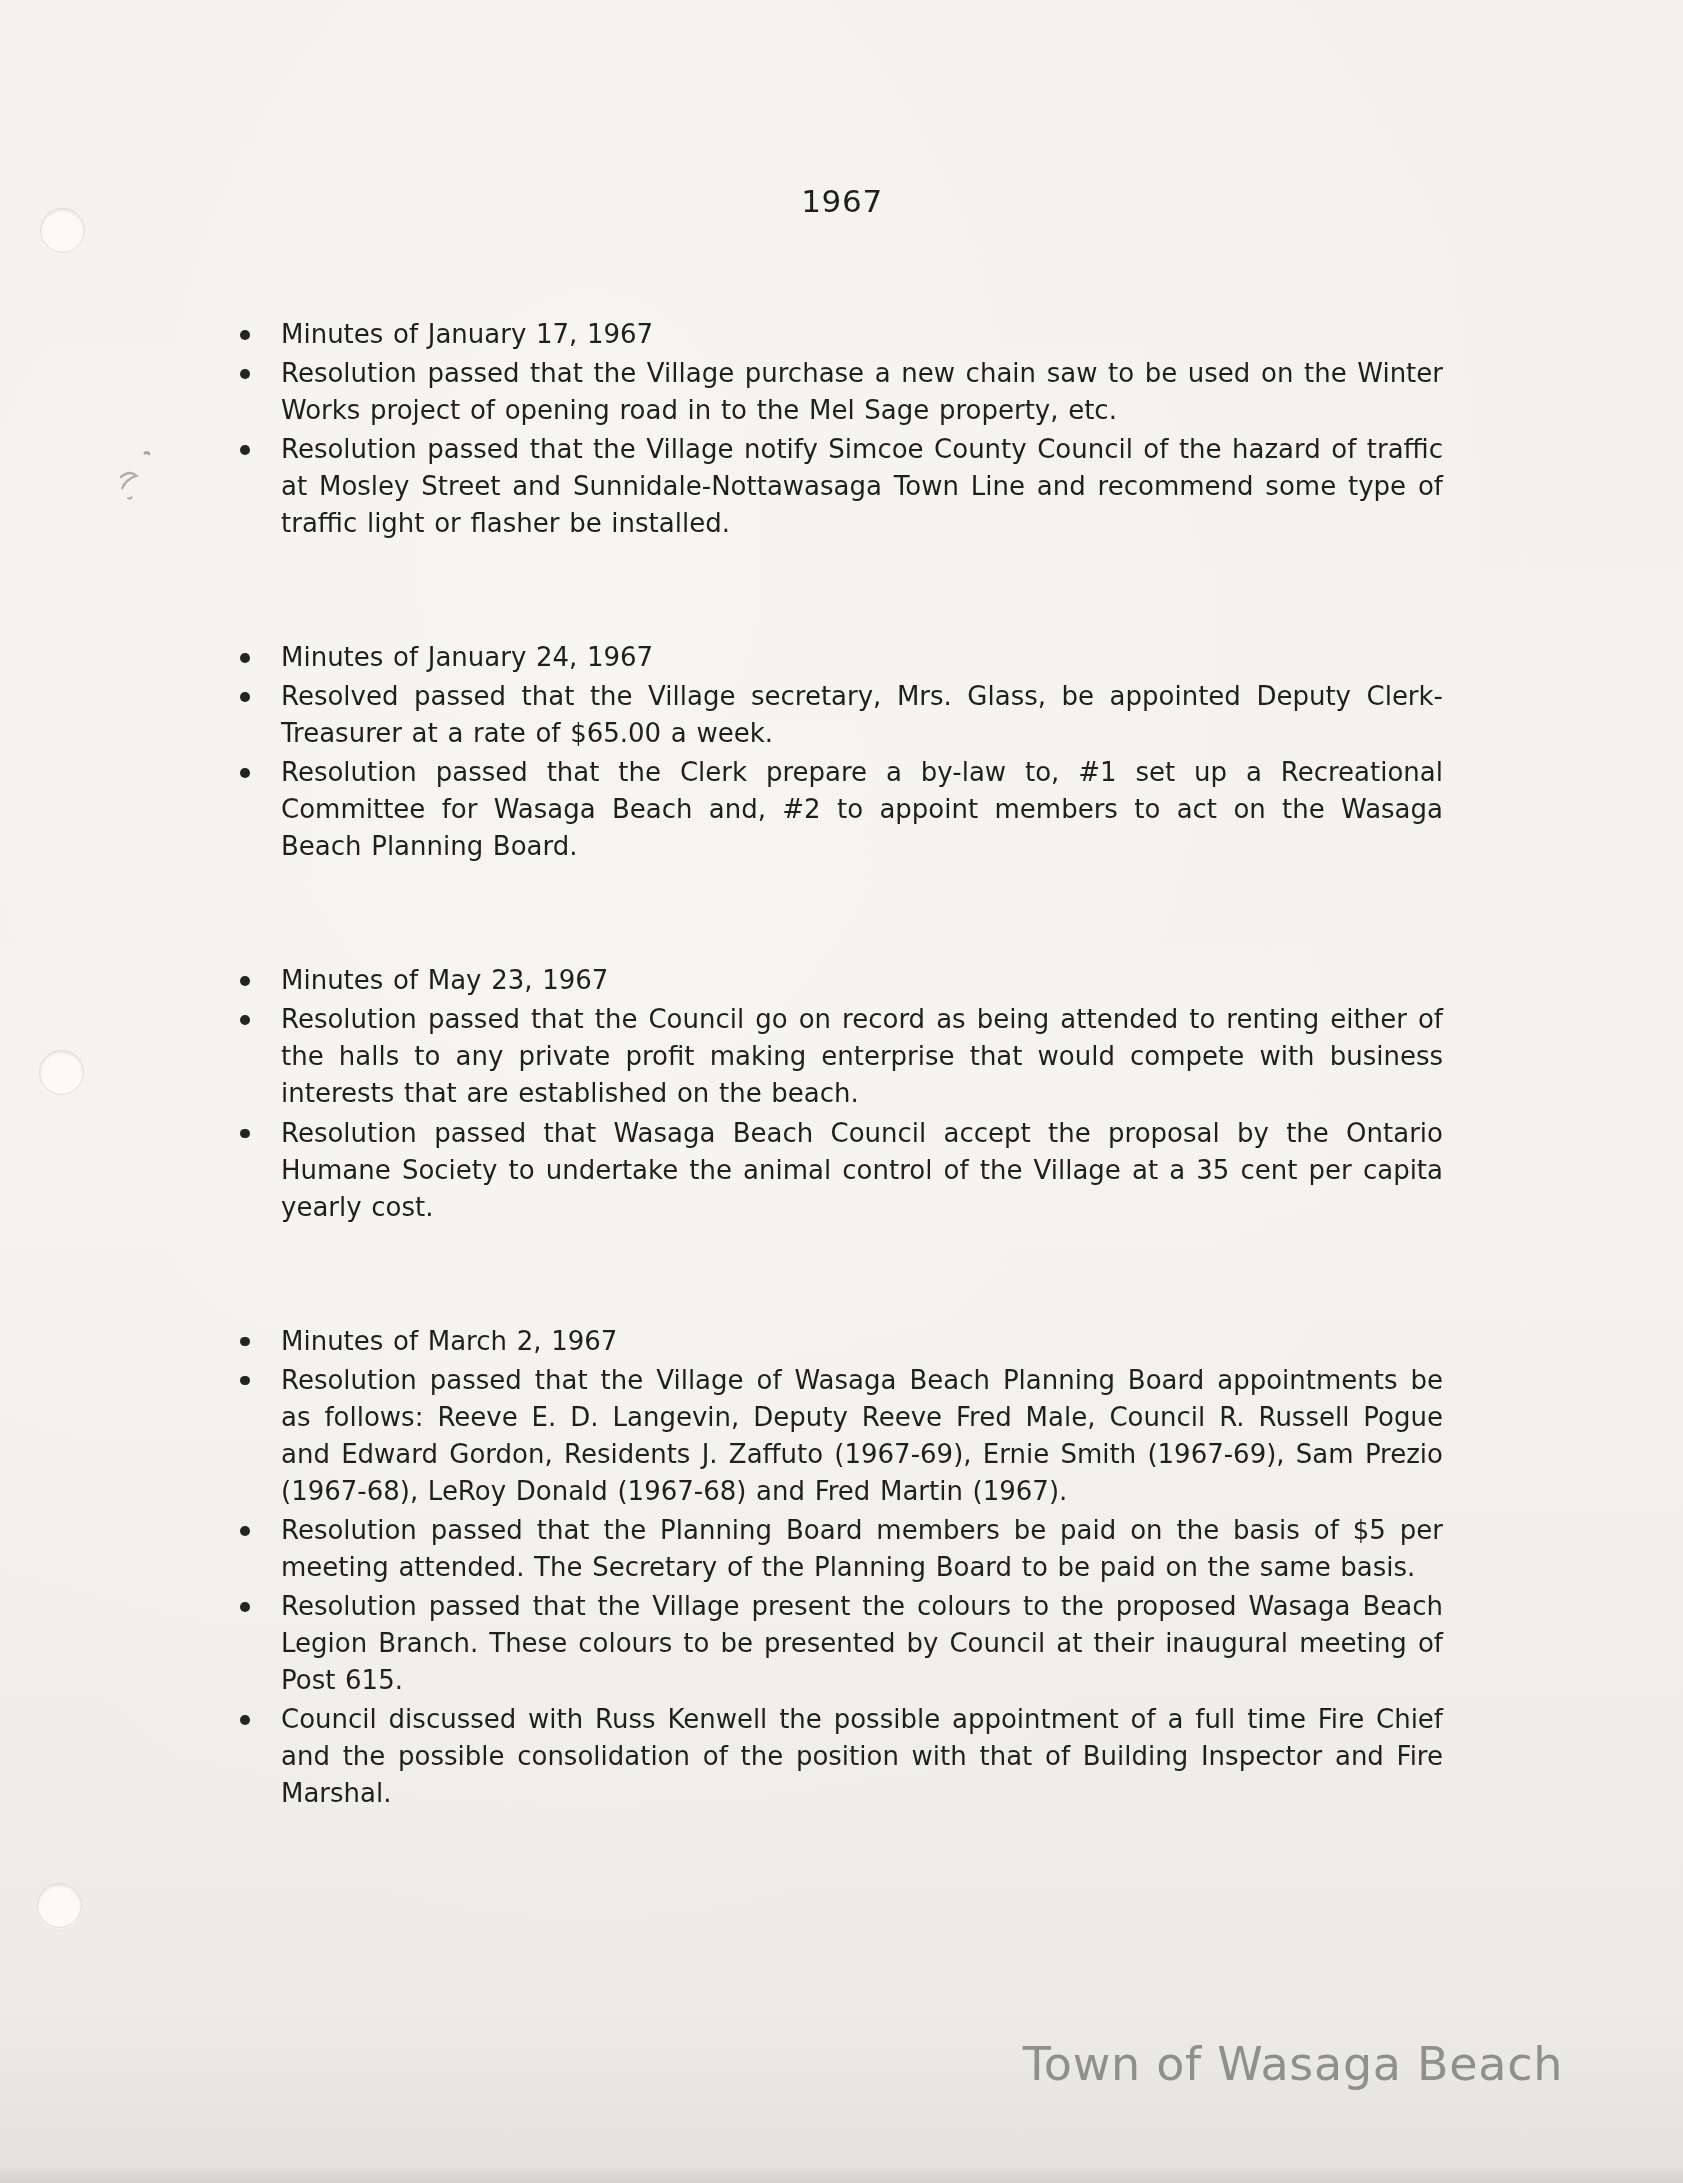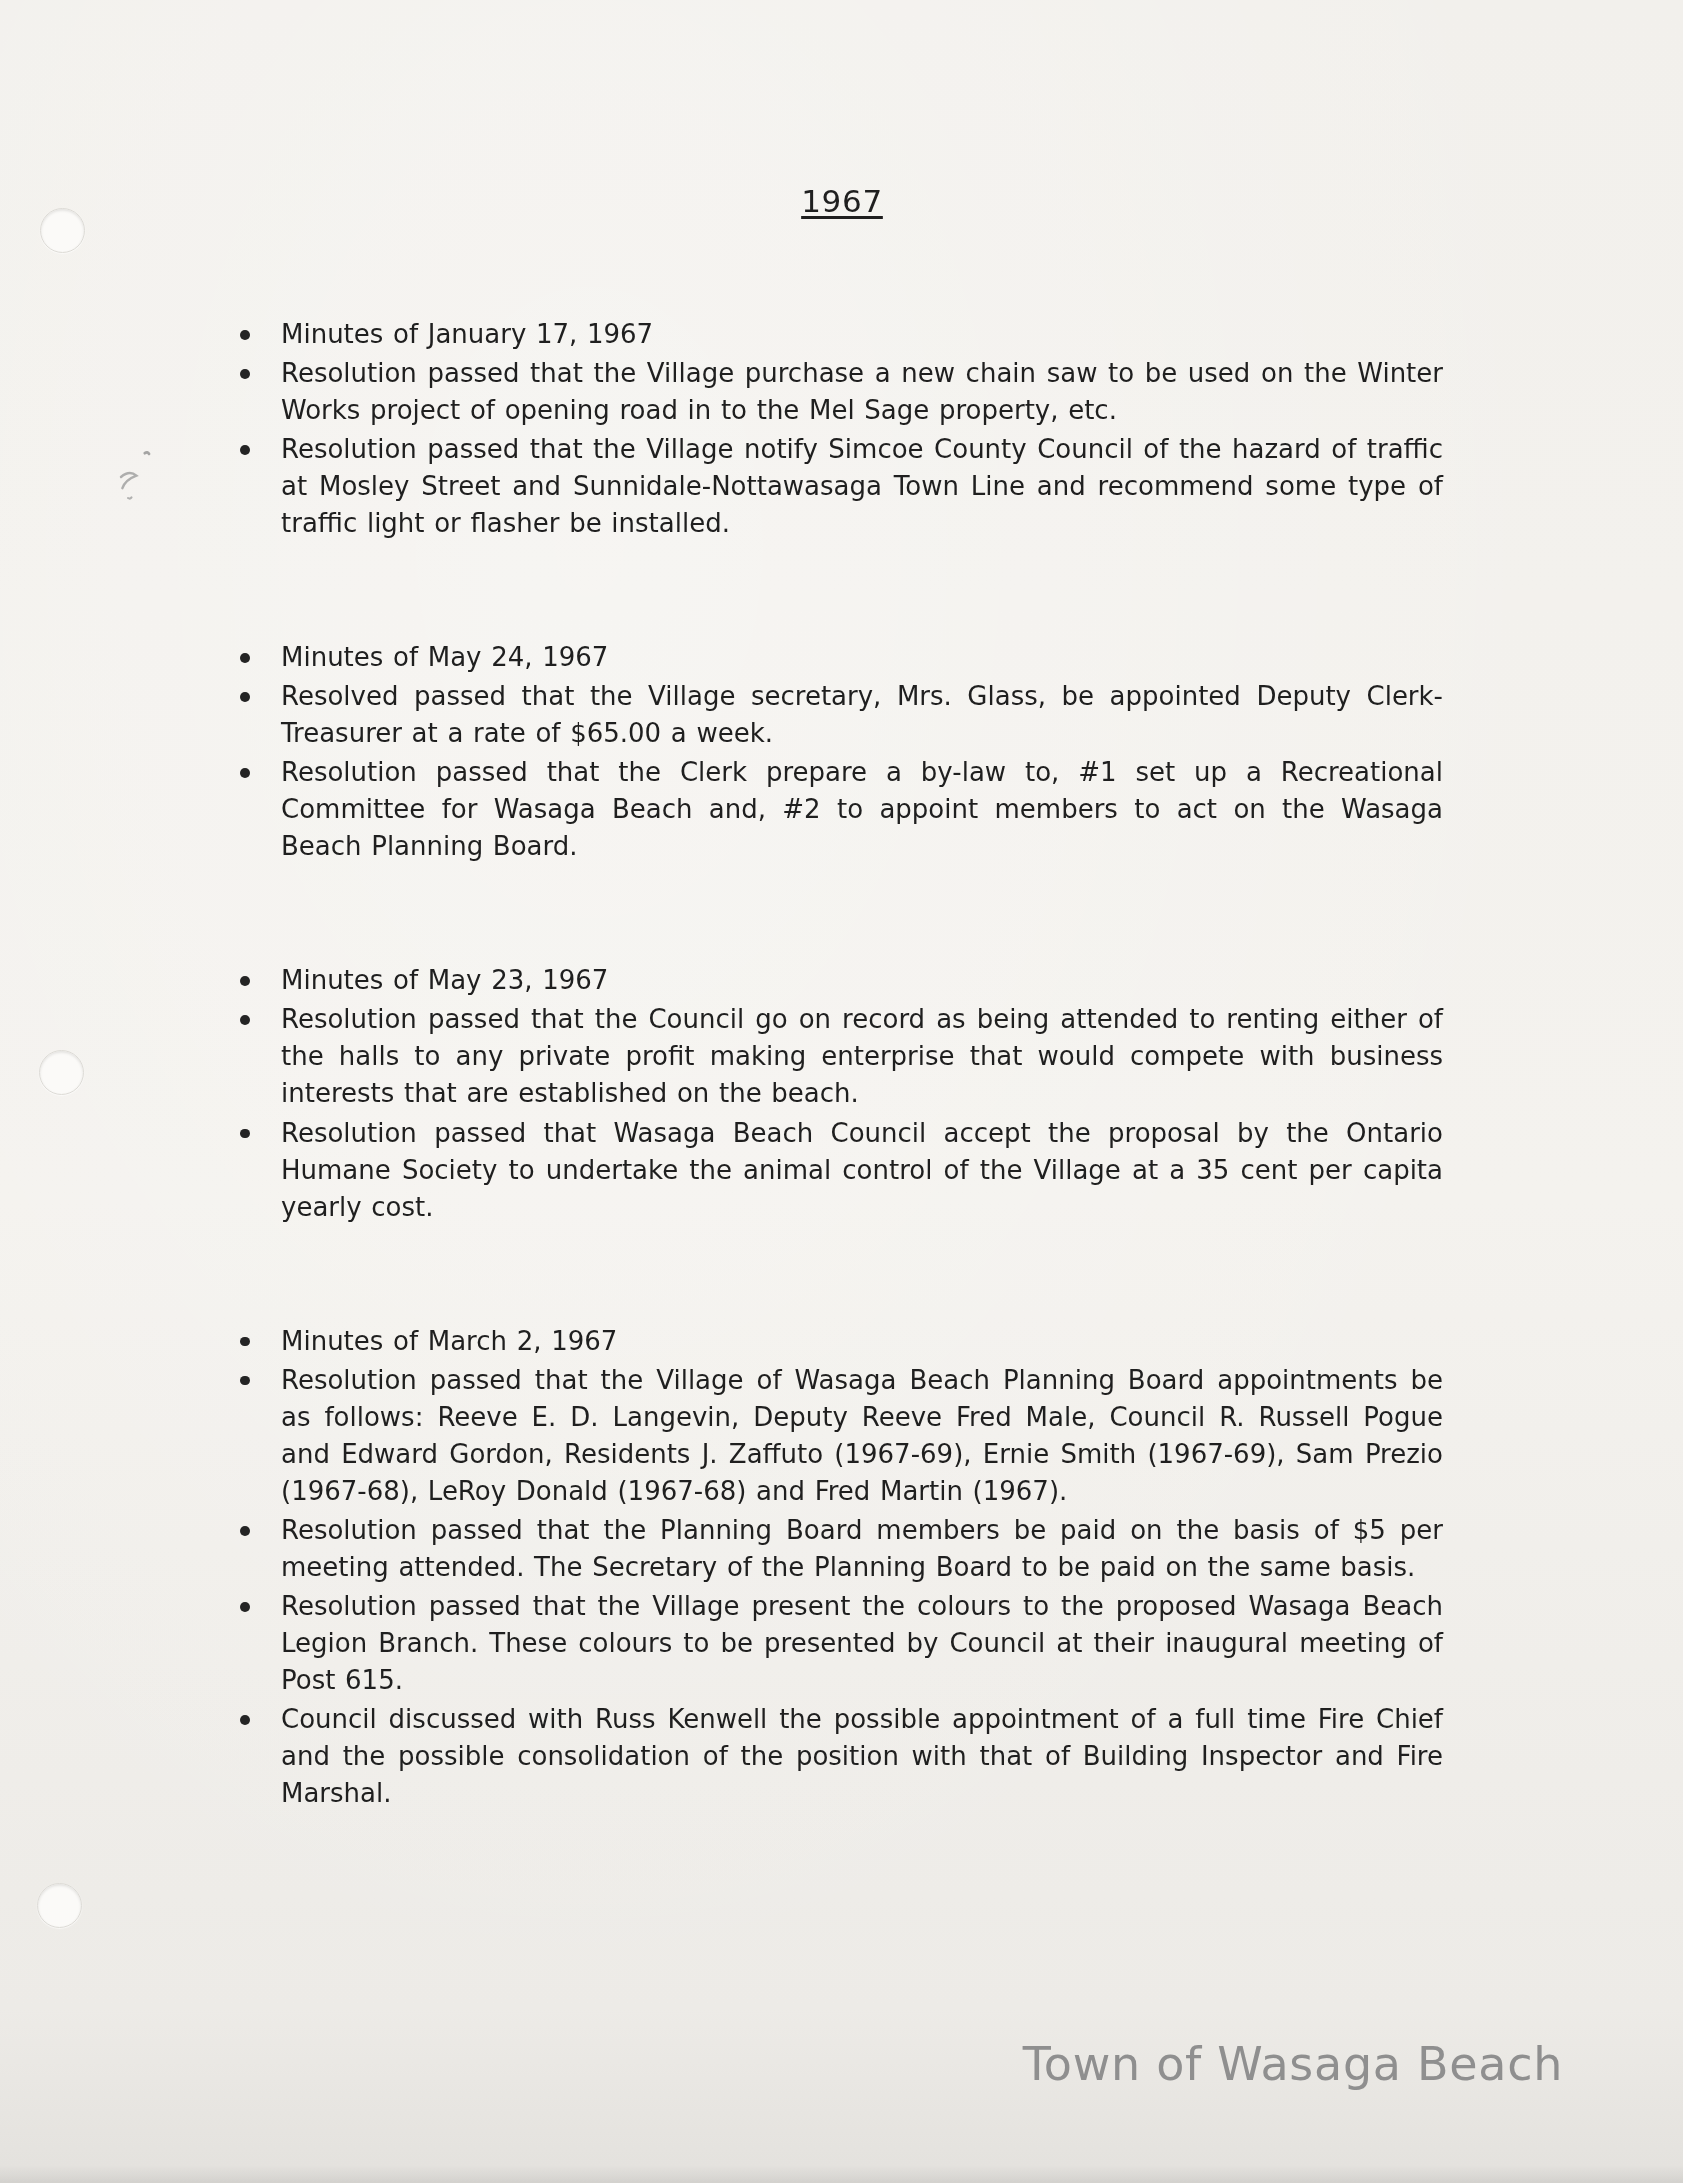--- a/index.html
+++ b/index.html
@@ -45,21 +45,20 @@
 
   .doc-title {
     position: relative;
     padding-top: 184px;
     text-align: center;
     font-size: 31px;
     line-height: 35px;
     letter-spacing: 0.7px;
   }
   .doc-title span {
-    text-decoration: underline;
     text-underline-offset: 4.2px;
   }
 
   .content {
     margin-left: 281px;
     width: 1162px;
   }
   .minutes-section {
     margin-top: 97px;
   }
@@ -131,21 +130,21 @@
     <section class="minutes-section">
       <ul>
         <li class="heading-line">Minutes of January 17, 1967</li>
         <li>Resolution passed that the Village purchase a new chain saw to be used on the Winter Works project of opening road in to the Mel Sage property, etc.</li>
         <li>Resolution passed that the Village notify Simcoe County Council of the hazard of traffic at Mosley Street and Sunnidale-Nottawasaga Town Line and recommend some type of traffic light or flasher be installed.</li>
       </ul>
     </section>
 
     <section class="minutes-section">
       <ul>
-        <li class="heading-line">Minutes of May 24, 1967</li>
+        <li class="heading-line">Minutes of January 24, 1967</li>
         <li>Resolved passed that the Village secretary, Mrs. Glass, be appointed Deputy Clerk-Treasurer at a rate of $65.00 a week.</li>
         <li>Resolution passed that the Clerk prepare a by-law to, #1 set up a Recreational Committee for Wasaga Beach and, #2 to appoint members to act on the Wasaga Beach Planning Board.</li>
       </ul>
     </section>
 
     <section class="minutes-section">
       <ul>
         <li class="heading-line">Minutes of May 23, 1967</li>
         <li>Resolution passed that the Council go on record as being attended to renting either of the halls to any private profit making enterprise that would compete with business interests that are established on the beach.</li>
         <li>Resolution passed that Wasaga Beach Council accept the proposal by the Ontario Humane Society to undertake the animal control of the Village at a 35 cent per capita yearly cost.</li>

